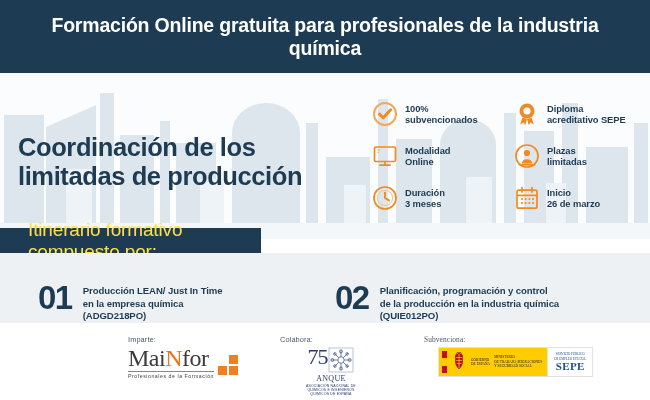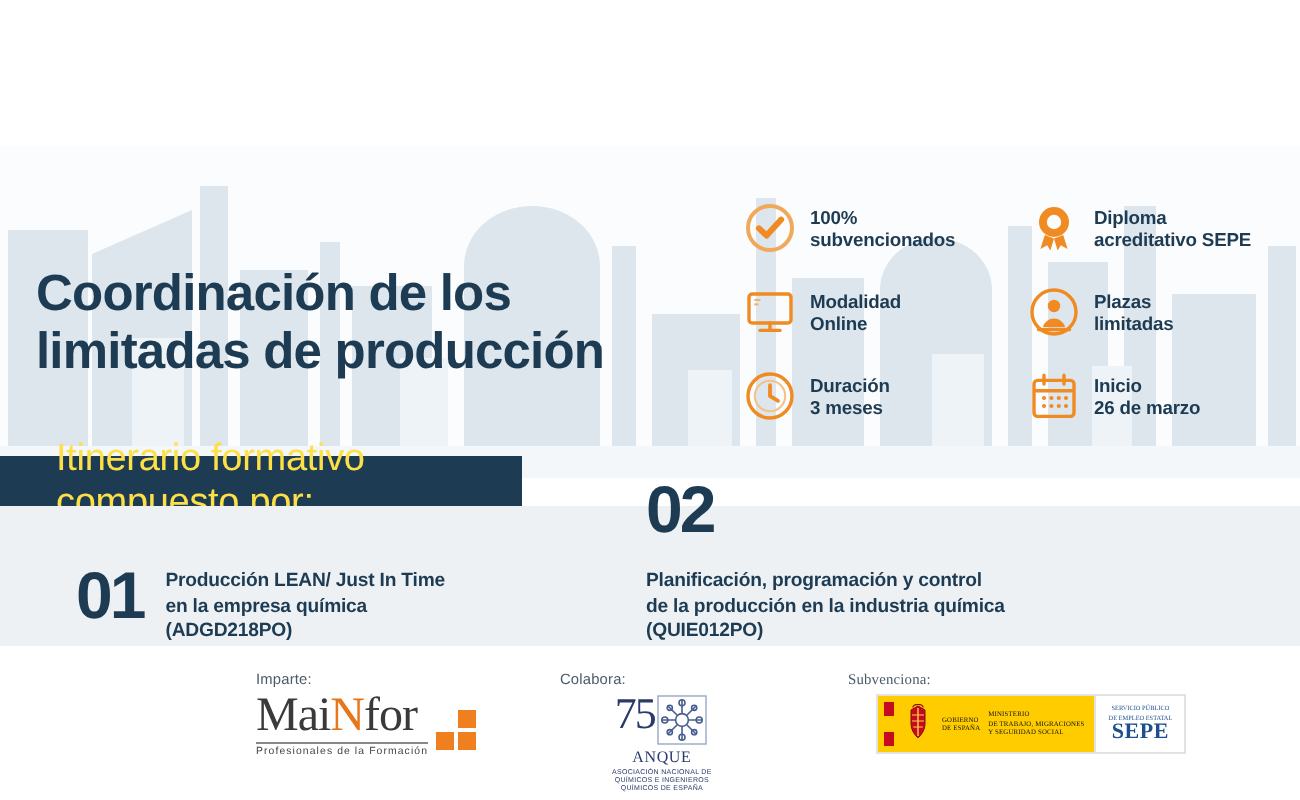--- a/index.html
+++ b/index.html
@@ -56,21 +56,21 @@
   }
   .ribbon-text { color:#fde047; font-size:19px; font-weight:normal; letter-spacing:-0.15px; }
 
   
   .modules {
     position:absolute; left:0; top:253px; width:650px; height:70px;
     background:#eef1f4; display:flex; align-items:flex-end;
   }
   .module { display:flex; align-items:flex-start; gap:11px; }
   .module-1 { margin-left:38px; width:285px; }
-  .module-2 { margin-left:0; width:300px;flex-direction:column; }
+  .module-2 { margin-left:12px; width:300px; }
   .module-num {
     color:#1d3b52; font-size:33px; font-weight:bold; line-height:0.92;
     letter-spacing:-1.5px; margin-top:2px; flex:0 0 auto;
   }
   .module-body { padding-top:4px; }
   .module-name {
     color:#1d3b52; font-size:9.6px; font-weight:bold;
     line-height:1.32; white-space:pre-line; letter-spacing:-0.1px;
   }
   .module-code {
@@ -142,20 +142,23 @@
     justify-content:center; padding:0 6px; border-left:1px solid #e2e2e2;
   }
   .sepe-top { font-size:3.2px; color:#1d4e8f; line-height:1.3; white-space:pre-line; text-align:center; }
   .sepe-word { font-size:11px; font-weight:bold; color:#1d4e8f; letter-spacing:0.3px; line-height:1; }
 </style>
 </head>
 <body>
 
 <div class="poster">
 
+  <div class="header-band">
+    <div class="header-title">Formación Online gratuita para profesionales de la industria química</div>
+  </div>
 
   <div class="hero">
 
     <svg class="hero-bg" viewBox="0 0 650 166" preserveAspectRatio="none">
       <rect x="0" y="0" width="650" height="166" fill="#fbfcfd"></rect>
       <g fill="#dde6ed">
         <rect x="4" y="42" width="40" height="124"></rect>
         <rect x="10" y="76" width="8" height="16"></rect>
           <rect x="22" y="76" width="8" height="16"></rect>
         <rect x="34" y="76" width="6" height="16"></rect>

